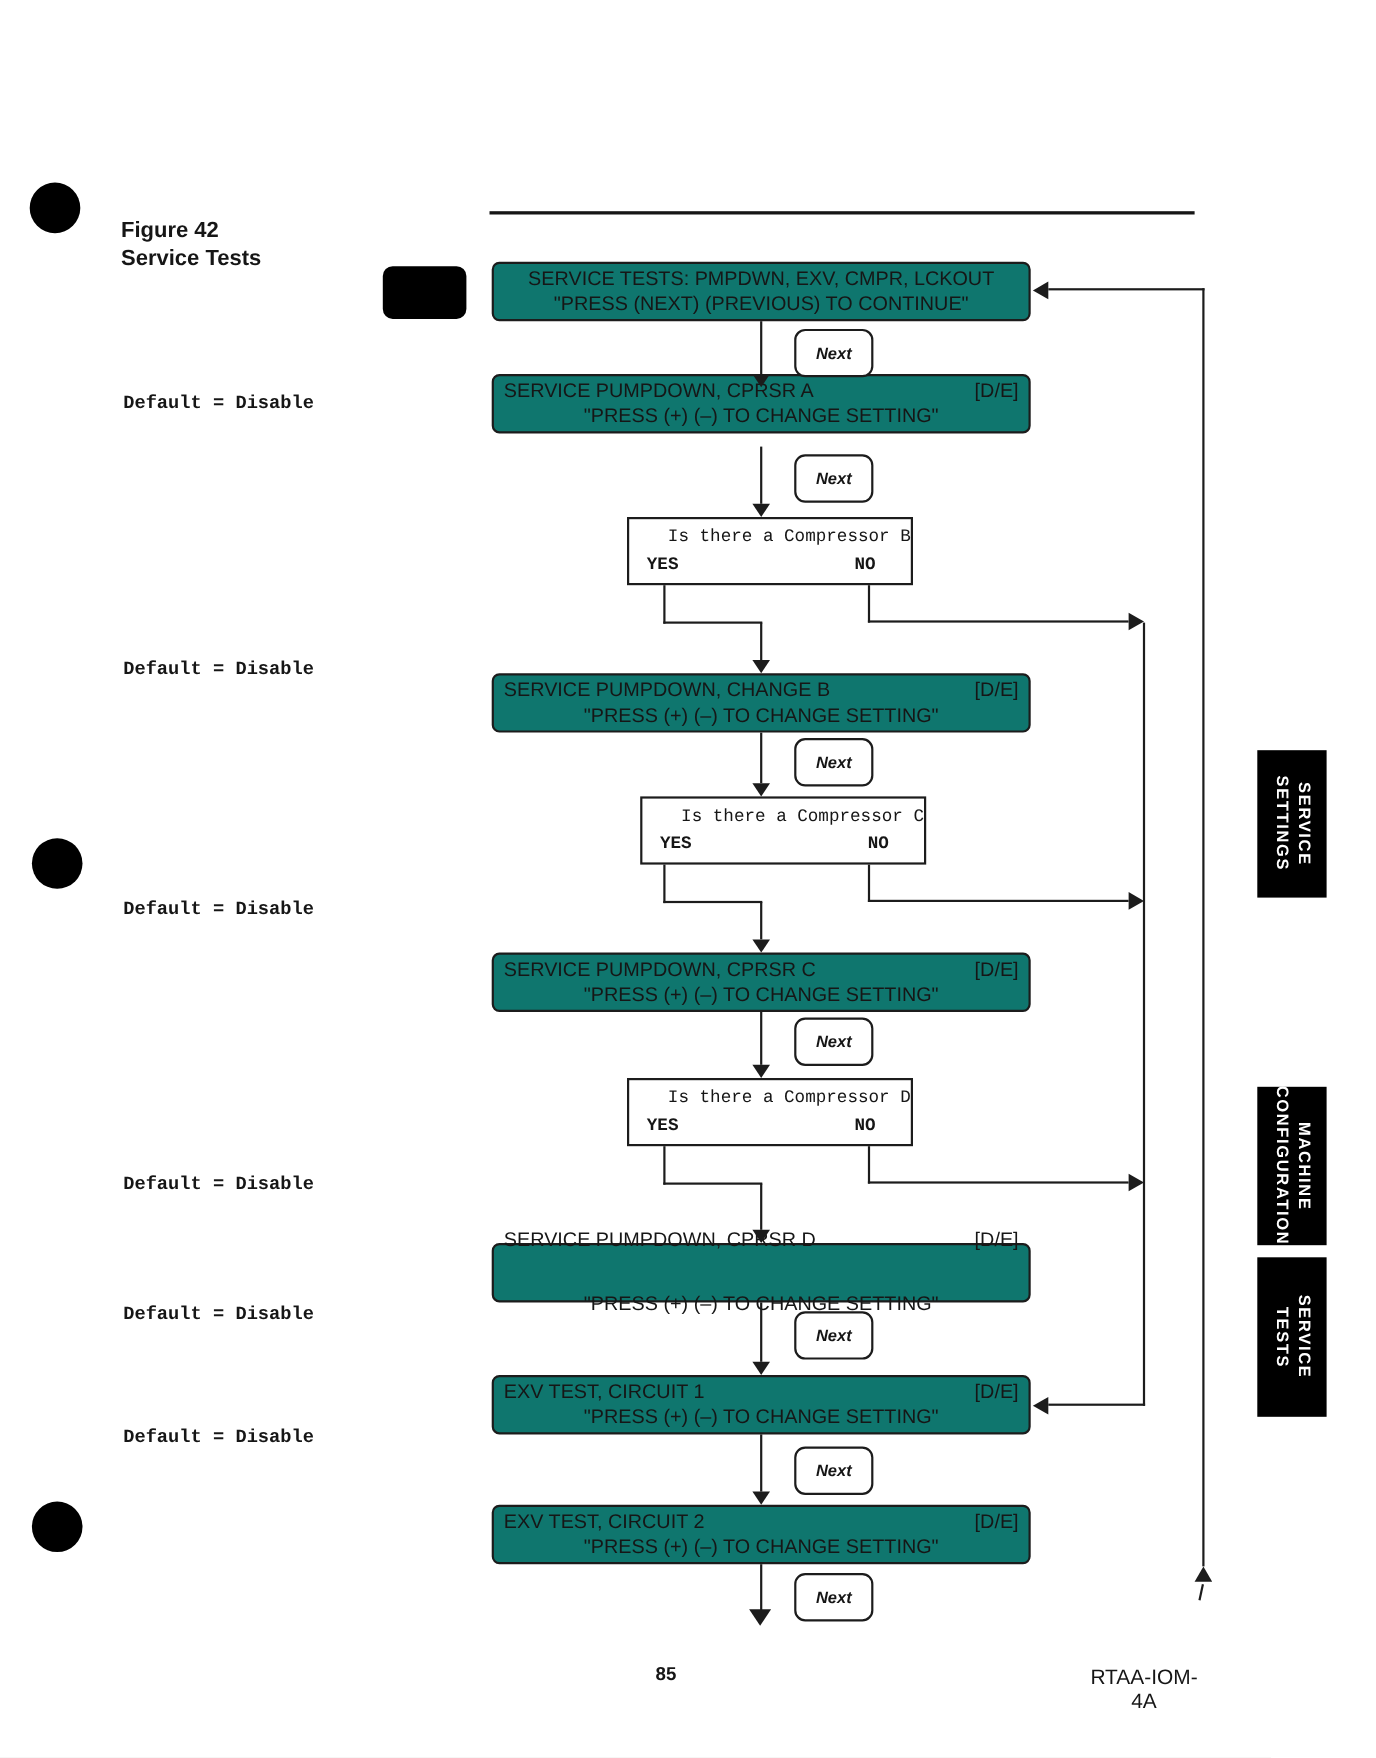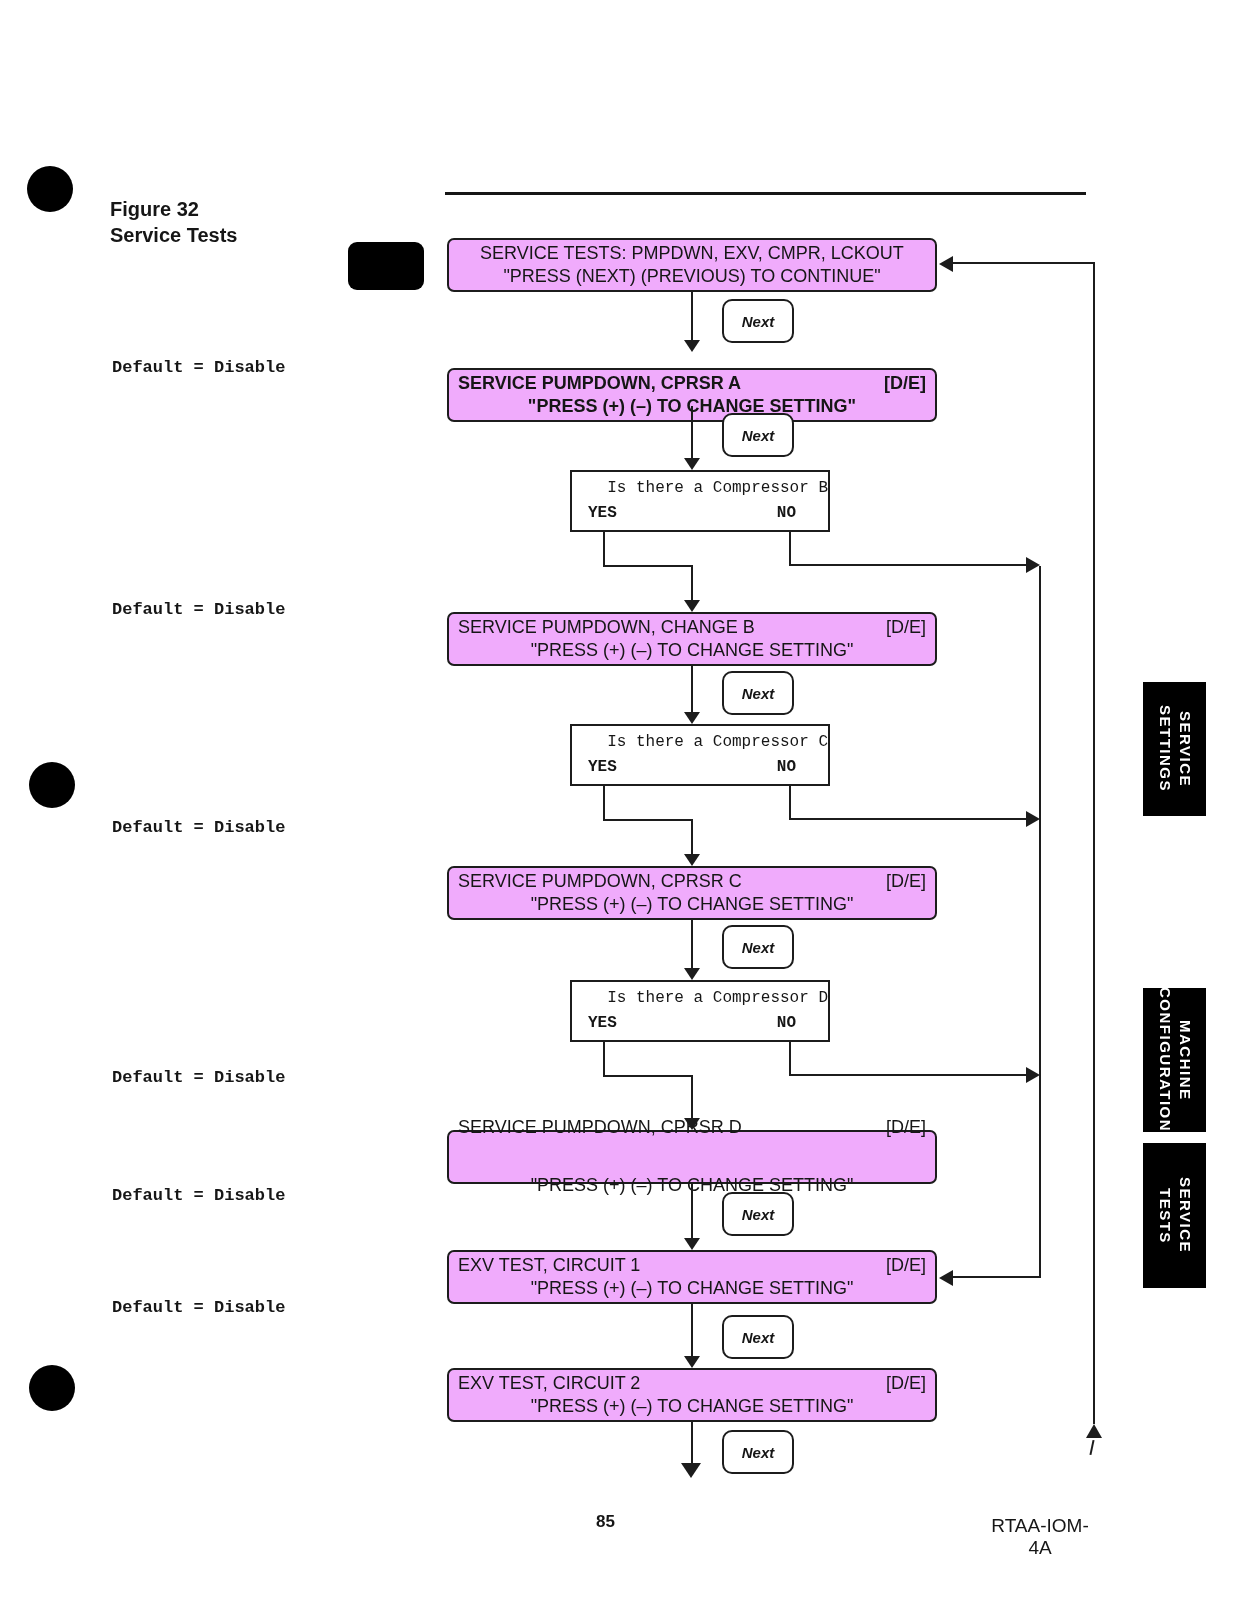--- a/index.html
+++ b/index.html
@@ -5,21 +5,21 @@
   html,body{margin:0;padding:0;background:#e8e8e4;}
   #page{position:relative;width:1251px;height:1598px;background:#ffffff;overflow:hidden;
         font-family:"Liberation Sans",sans-serif;color:#161616;}
   .hole{position:absolute;width:46px;height:46px;border-radius:50%;background:#000;}
   .figure-label{position:absolute;left:110px;top:198px;font-size:20px;font-weight:bold;}
   .figure-title{position:absolute;left:110px;top:224px;font-size:20px;font-weight:bold;}
   .top-rule{position:absolute;left:445px;top:192px;width:641px;height:3px;background:#161616;}
   .black-block{position:absolute;left:348px;top:242px;width:76px;height:48px;background:#000;border-radius:9px;}
 
   .screen-box{position:absolute;left:447px;width:490px;height:54px;border:2.5px solid #1c1c1c;
-      border-radius:7px;background:#f0abfc;box-sizing:border-box;display:flex;flex-direction:column;
+      border-radius:7px;background:#0f766e;box-sizing:border-box;display:flex;flex-direction:column;
       justify-content:center;gap:1px;font-size:18px;line-height:1.2;}
   .sb-row{display:flex;justify-content:space-between;padding:0 9px;}
   .sb-center{text-align:center;}
 
   .decision-box{position:absolute;left:570px;width:260px;height:62px;border:2.5px solid #1c1c1c;
       background:#fff;box-sizing:border-box;display:flex;flex-direction:column;justify-content:space-between;
       padding:7px 0 8px;font-family:"Liberation Mono","DejaVu Sans Mono",monospace;font-size:16px;}
   .dq{text-align:right;white-space:nowrap;}
   .dyn{display:flex;justify-content:space-between;padding:0 32px 0 16px;font-weight:bold;}
 
@@ -50,37 +50,37 @@
 </style>
 </head>
 <body>
 
 <div id="page">
 
   <div class="hole" style="left:27px;top:166px;"></div>
   <div class="hole" style="left:29px;top:762px;"></div>
   <div class="hole" style="left:29px;top:1365px;"></div>
 
-  <div class="figure-label">Figure 32</div>
+  <div class="figure-label">Figure 42</div>
   <div class="figure-title">Service Tests</div>
   <div class="top-rule"></div>
   <div class="black-block"></div>
 
   <div class="default-label" style="top:358px;">Default = Disable</div>
   <div class="default-label" style="top:600px;">Default = Disable</div>
   <div class="default-label" style="top:818px;">Default = Disable</div>
   <div class="default-label" style="top:1068px;">Default = Disable</div>
   <div class="default-label" style="top:1186px;">Default = Disable</div>
   <div class="default-label" style="top:1298px;">Default = Disable</div>
 
   <div class="screen-box" style="top:238px;">
     <div class="sb-center">SERVICE TESTS: PMPDWN, EXV, CMPR, LCKOUT</div>
     <div class="sb-center">"PRESS (NEXT) (PREVIOUS) TO CONTINUE"</div>
   </div>
-  <div class="screen-box" style="top:368px;font-weight:bold;">
+  <div class="screen-box" style="top:340px;">
     <div class="sb-row">
         <span>SERVICE PUMPDOWN, CPRSR A</span>
         <span>[D/E]</span>
       </div>
     <div class="sb-center">"PRESS (+) (–) TO CHANGE SETTING"</div>
   </div>
   <div class="screen-box" style="top:612px;">
     <div class="sb-row">
         <span>SERVICE PUMPDOWN, CHANGE B</span>
         <span>[D/E]</span>
@@ -116,21 +116,21 @@
     <div class="sb-center">"PRESS (+) (–) TO CHANGE SETTING"</div>
   </div>
 
   <div class="decision-box" style="top:470px;">
     <div class="dq">Is there a Compressor B</div>
     <div class="dyn">
         <span>YES</span>
         <span>NO</span>
       </div>
   </div>
-  <div class="decision-box" style="top:724px;">
+  <div class="decision-box" style="top:724px;margin-left:12px;">
     <div class="dq">Is there a Compressor C</div>
     <div class="dyn">
         <span>YES</span>
         <span>NO</span>
       </div>
   </div>
   <div class="decision-box" style="top:980px;">
     <div class="dq">Is there a Compressor D</div>
     <div class="dyn">
         <span>YES</span>

